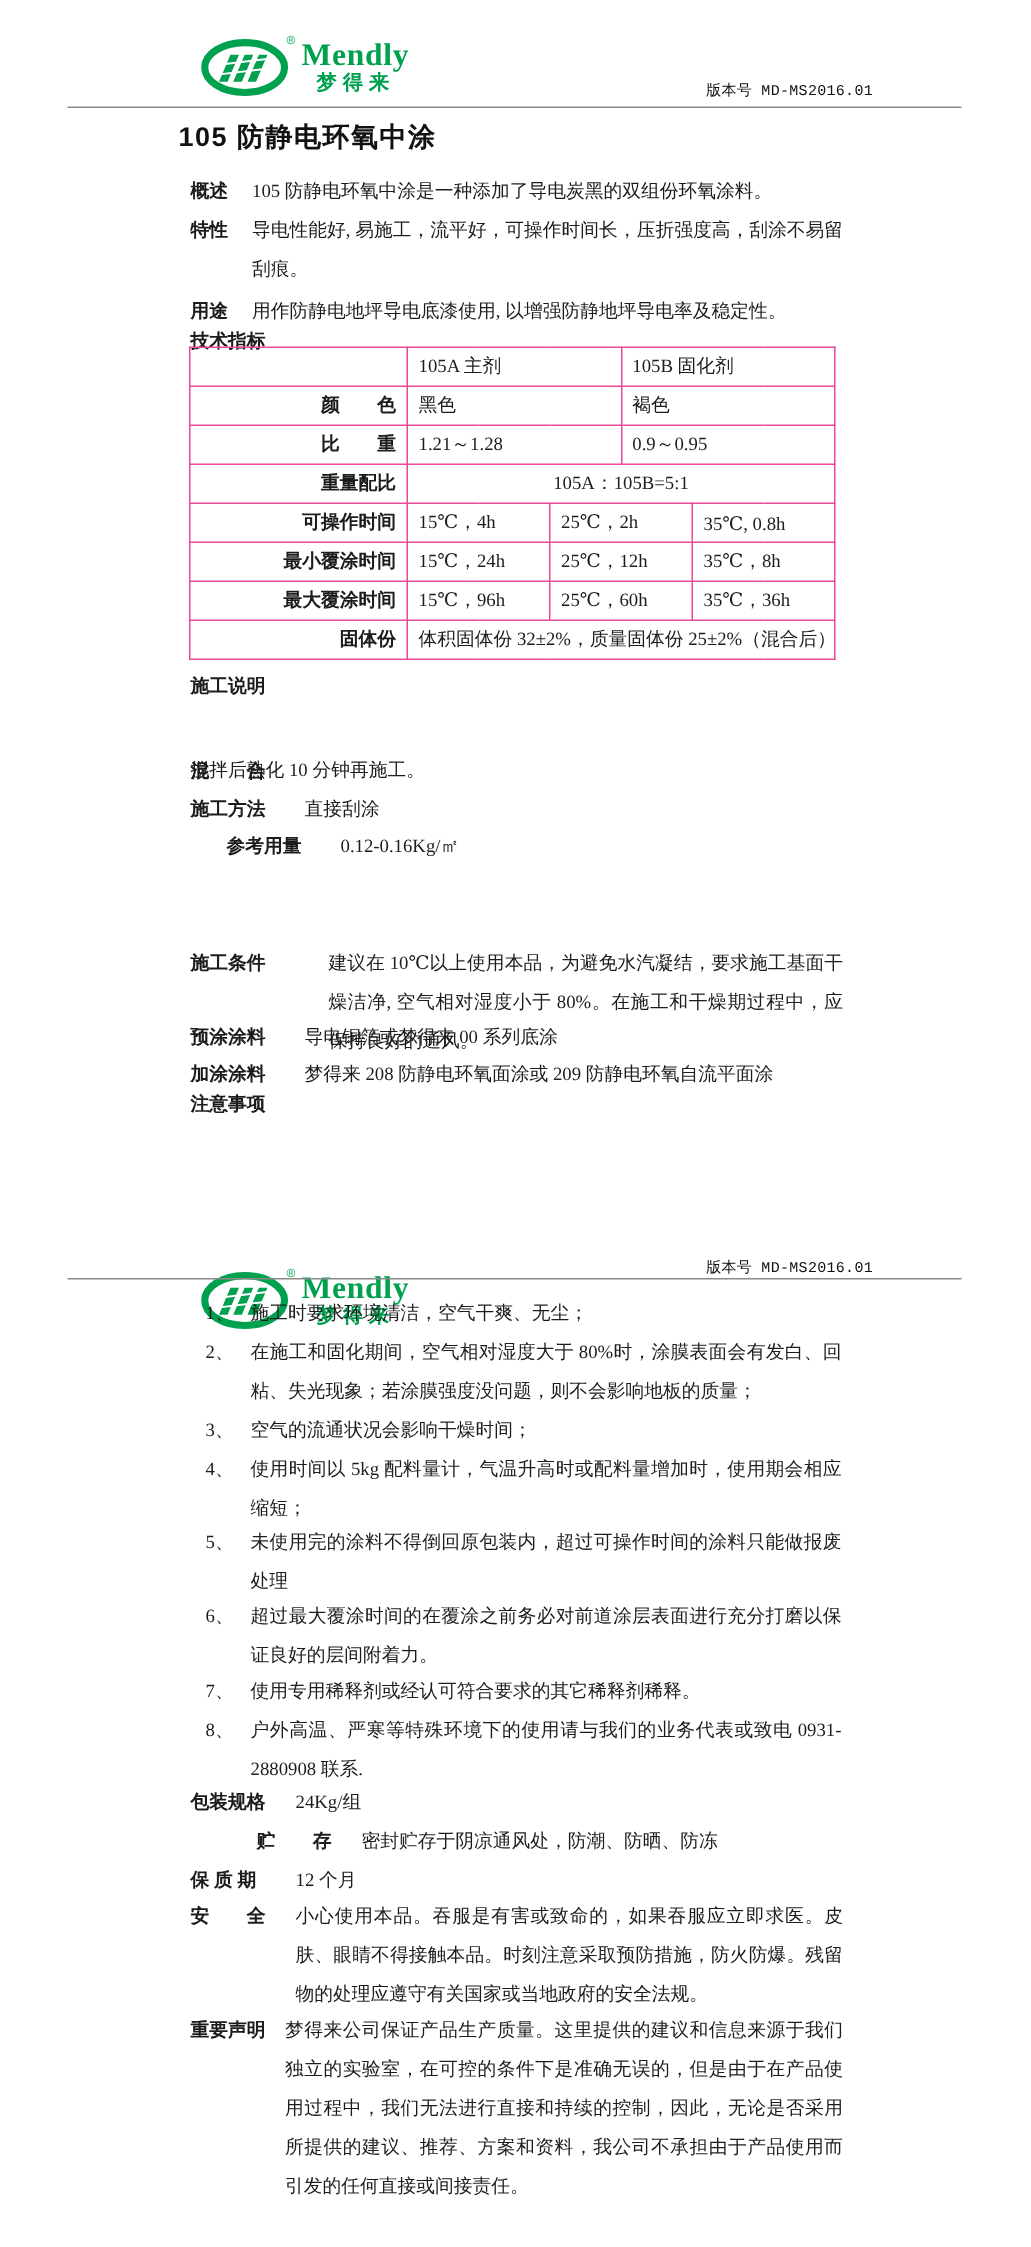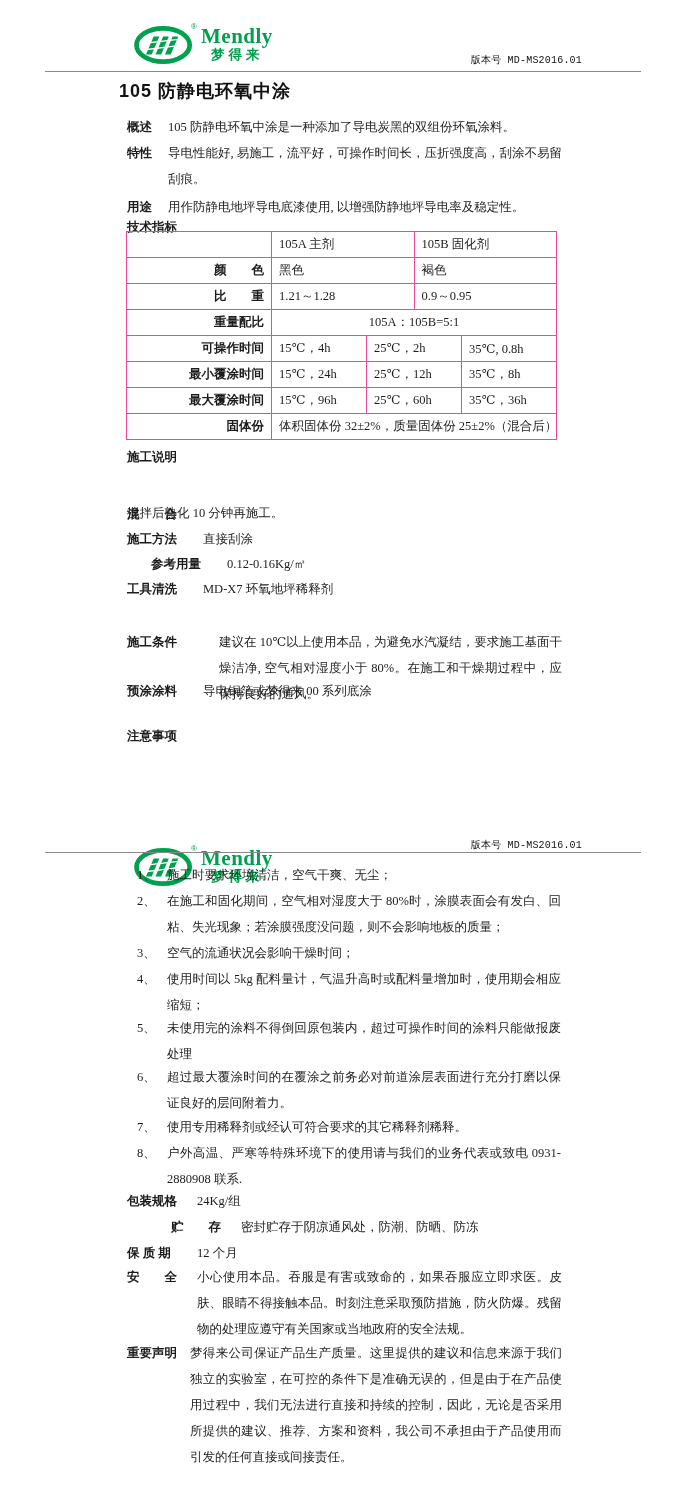--- a/index.html
+++ b/index.html
@@ -176,35 +176,35 @@
   <div class="abs kv wide" style="top:526px;left:127px;">
     <span class="k">施工方法</span>
     <span class="v">直接刮涂</span>
   </div>
 
   <div class="abs kv wide" style="top:551px;left:127px;margin-left:24px;">
     <span class="k">参考用量</span>
     <span class="v">0.12-0.16Kg/㎡</span>
   </div>
 
-  <div class="abs kv wide" style="top:576px;left:127px;">
-    <span class="k">工具清洗</span>
-    <span class="v">MD-X7 环氧地坪稀释剂</span>
-  </div>
 
   <div class="abs kv wide" style="top:629px;left:127px;gap:16px;">
     <span class="k">施工条件</span>
     <span class="v">建议在 10℃以上使用本品，为避免水汽凝结，要求施工基面干燥洁净, 空气相对湿度小于 80%。在施工和干燥期过程中，应保持良好的通风。</span>
   </div>
 
   <div class="abs kv wide" style="top:678px;left:127px;">
     <span class="k">预涂涂料</span>
     <span class="v">导电铜箔或梦得来 00 系列底涂</span>
   </div>
 
+  <div class="abs kv wide" style="top:703px;left:127px;">
+    <span class="k">加涂涂料</span>
+    <span class="v">梦得来 208 防静电环氧面涂或 209 防静电环氧自流平面涂</span>
+  </div>
 
   <div class="abs sec-heading" style="top:728px;left:127px;">注意事项</div>
 
   <div class="abs logo-wrap" style="top:810px;left:133px;">
     <div class="logo-row">
       <svg width="64" height="38" viewBox="0 0 64 40">
         <ellipse cx="30" cy="20" rx="28" ry="17.5" fill="#ffffff" stroke="#00a14e" stroke-width="5"></ellipse>
         <polygon points="20,11 26,11 18,30 12,30" fill="#00a14e"></polygon>
         <polygon points="30,11 36,11 28,30 22,30" fill="#00a14e"></polygon>
         <polygon points="40,11 46,11 38,30 32,30" fill="#00a14e"></polygon>

